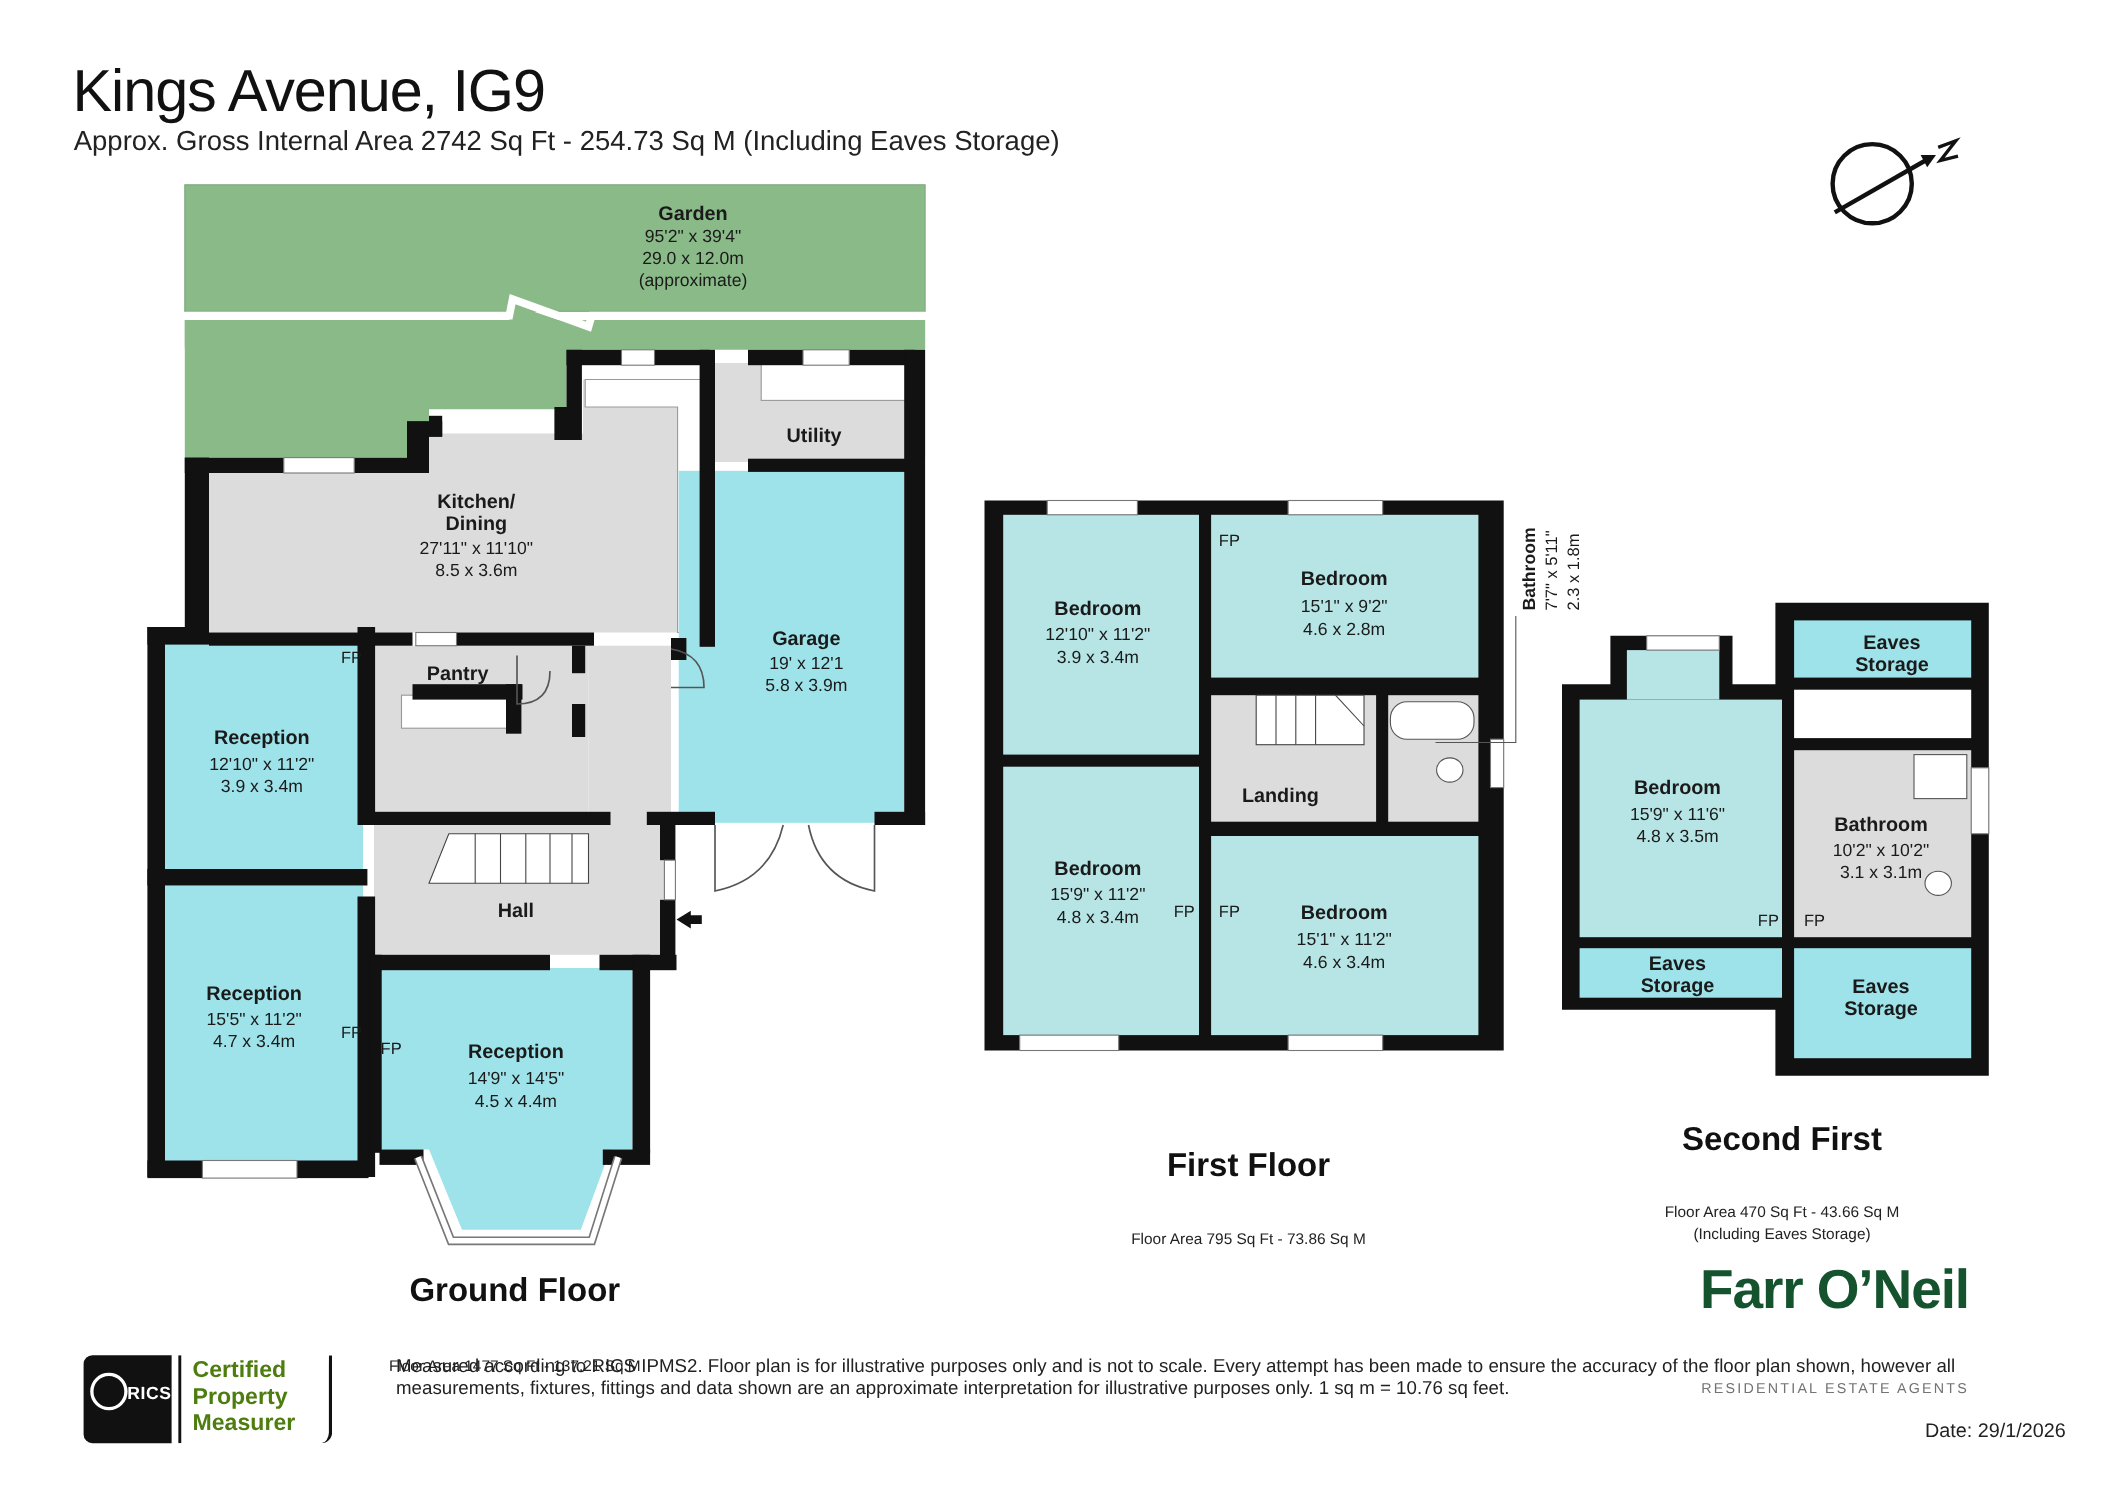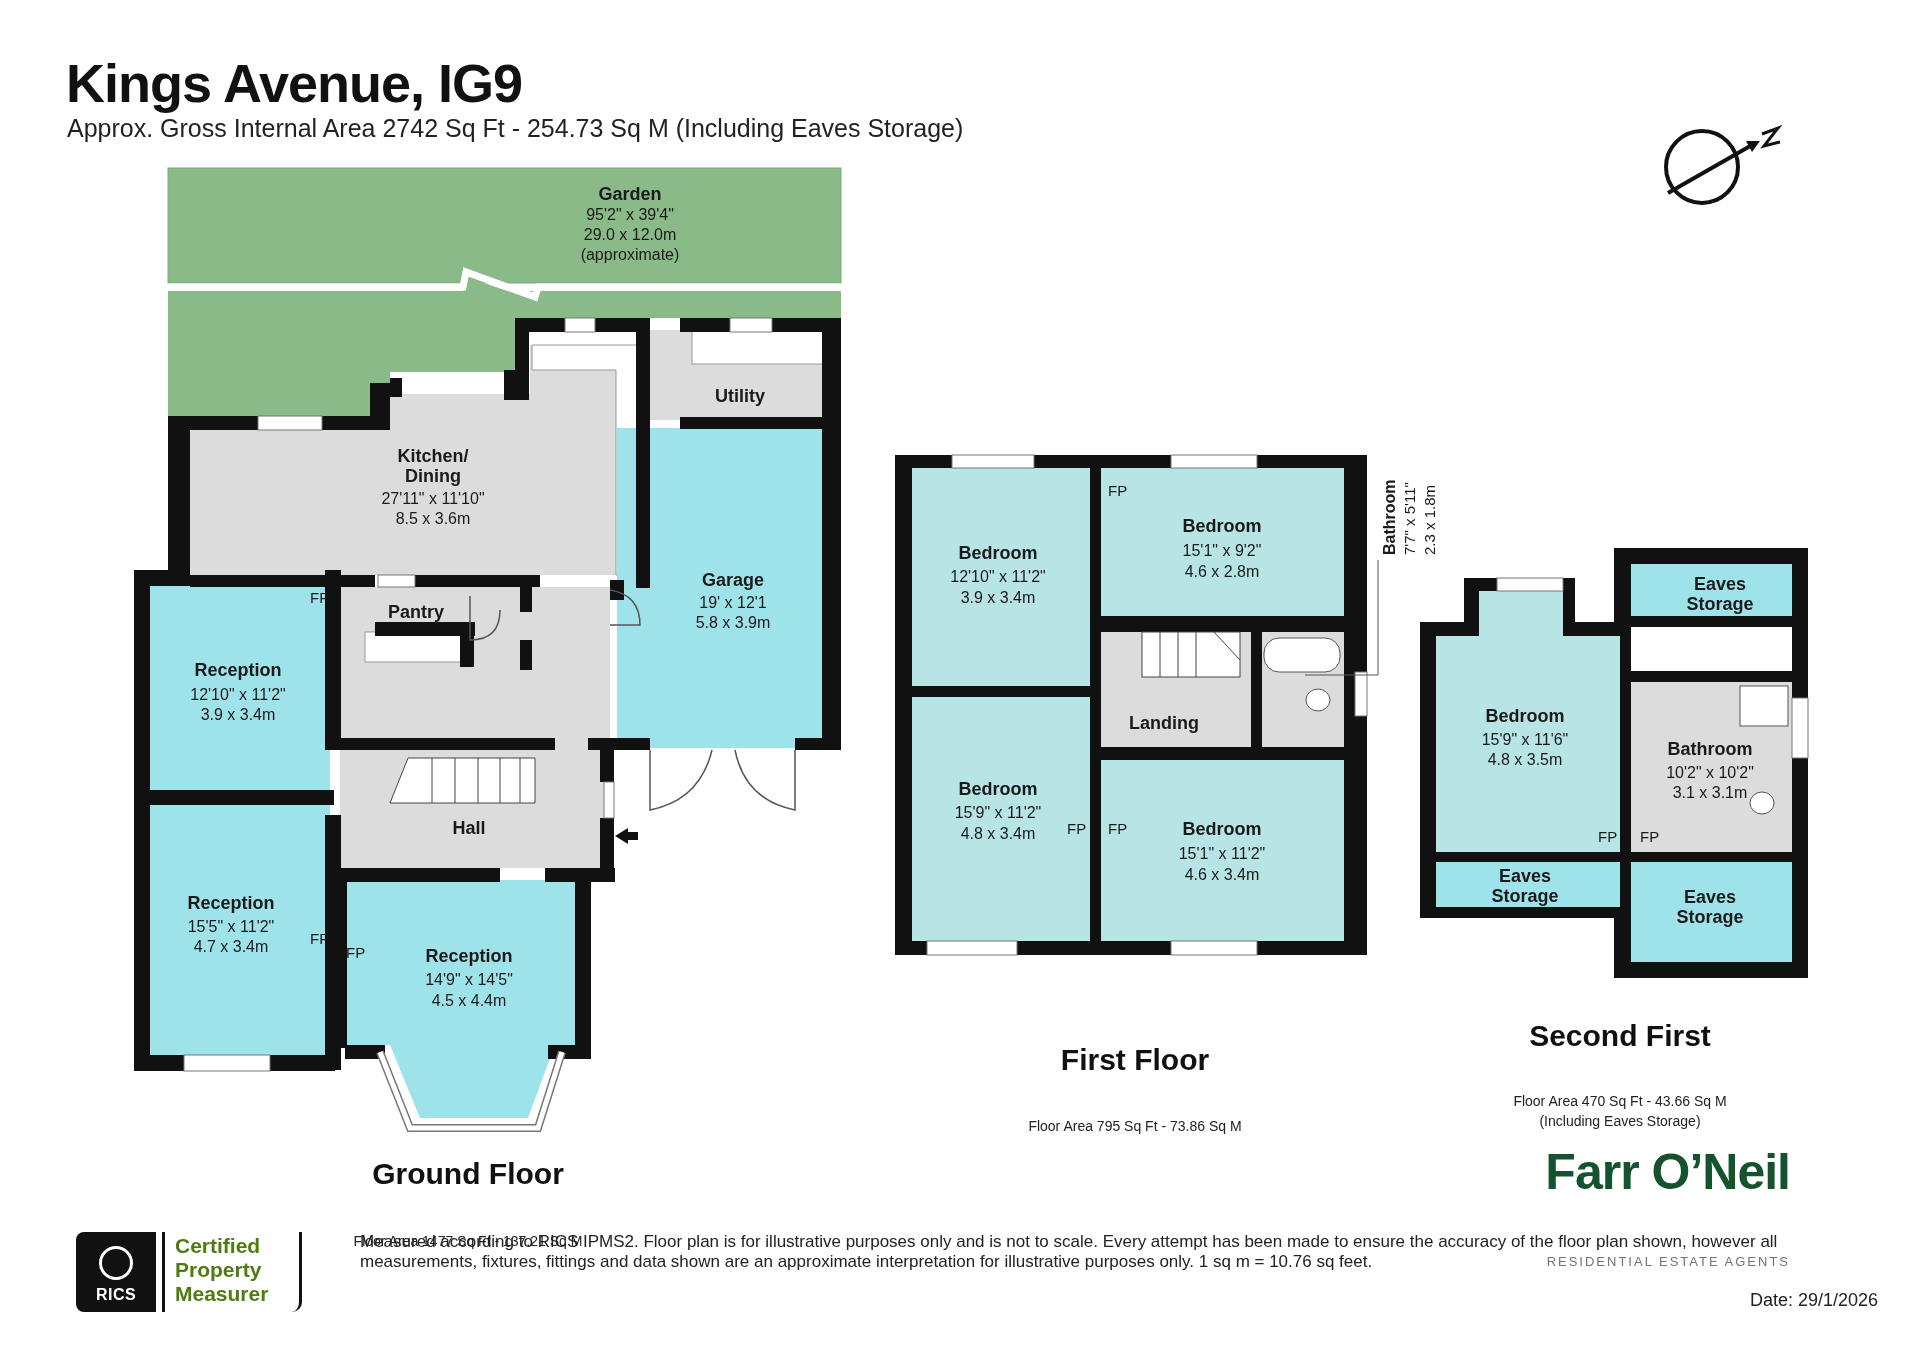--- a/index.html
+++ b/index.html
@@ -1,32 +1,32 @@
 <!DOCTYPE html>
 <html><head>
 <meta charset="utf-8">
 <style>
   html, body { margin: 0; padding: 0; background: #ffffff; }
   body { width: 1920px; height: 1357px; position: relative; overflow: hidden;
          font-family: "Liberation Sans", "DejaVu Sans", sans-serif; color: #1a1a1a; }
   .abs { position: absolute; }
-  .title { left: 66px; top: 52px; font-size: 54px; font-weight: bold; letter-spacing: -1px; color: #111; }
+  .title { left: 66px; top: 52px; font-size: 54px; font-weight: normal; letter-spacing: -1px; color: #111; }
   .subtitle { left: 67px; top: 114px; font-size: 25px; color: #222; }
   svg.plan { position: absolute; left: 0; top: 0; }
   .room-label { font-family: "Liberation Sans", "DejaVu Sans", sans-serif; font-weight: bold; font-size: 18px; fill: #1a1a1a; text-anchor: middle; }
   .room-dim { font-family: "Liberation Sans", "DejaVu Sans", sans-serif; font-size: 16px; fill: #1a1a1a; text-anchor: middle; }
   .fp { font-family: "Liberation Sans", "DejaVu Sans", sans-serif; font-size: 15px; fill: #1a1a1a; }
   .floor-title { position: absolute; font-size: 30px; font-weight: bold; color: #111; text-align: center; }
   .floor-area { position: absolute; font-size: 14px; color: #222; text-align: center; margin-top: 36px; }
   .brand { right: 130px; top: 1143px; font-size: 50px; font-weight: bold; color: #14532d; letter-spacing: -1px; }
   .brand-sub { right: 130px; top: 1254px; font-size: 13px; letter-spacing: 2px; color: #737373; }
   .disclaimer { left: 360px; top: 1232px; width: 1520px; font-size: 17px; line-height: 20px; color: #222; }
   .date { right: 42px; top: 1290px; font-size: 18px; color: #222; }
   .rics { left: 76px; top: 1232px; width: 254px; height: 80px; display: flex; }
-  .rics-black { width: 80px; height: 80px; background: #111; color: #fff; border-radius: 8px 0 0 8px; display: flex; flex-direction: column; align-items: center; justify-content: flex-end; padding-bottom: 8px; box-sizing: border-box; }
+  .rics-black { width: 80px; height: 80px; background: #111; color: #fff; border-radius: 8px 0 0 8px; display: flex; flex-direction: row; align-items: center; justify-content: flex-end; padding-bottom: 8px; box-sizing: border-box; }
   .rics-black .lion { width: 34px; height: 34px; border-radius: 50%; border: 3px solid #fff; margin-bottom: 6px; box-sizing: border-box; }
   .rics-black .rics-word { font-size: 16px; font-weight: bold; letter-spacing: 0.5px; }
   .rics-text { margin-left: 6px; border-left: 3px solid #111; border-right: 3px solid #111; border-radius: 0 0 10px 0; padding: 2px 8px 0 10px; width: 140px; font-size: 21px; font-weight: bold; line-height: 24px; color: #4d7c0f; box-sizing: border-box; }
 </style>
 </head>
 <body>
 
 <div class="abs title">Kings Avenue, IG9</div>
 <div class="abs subtitle">Approx. Gross Internal Area 2742 Sq Ft - 254.73 Sq M (Including Eaves Storage)</div>
 

